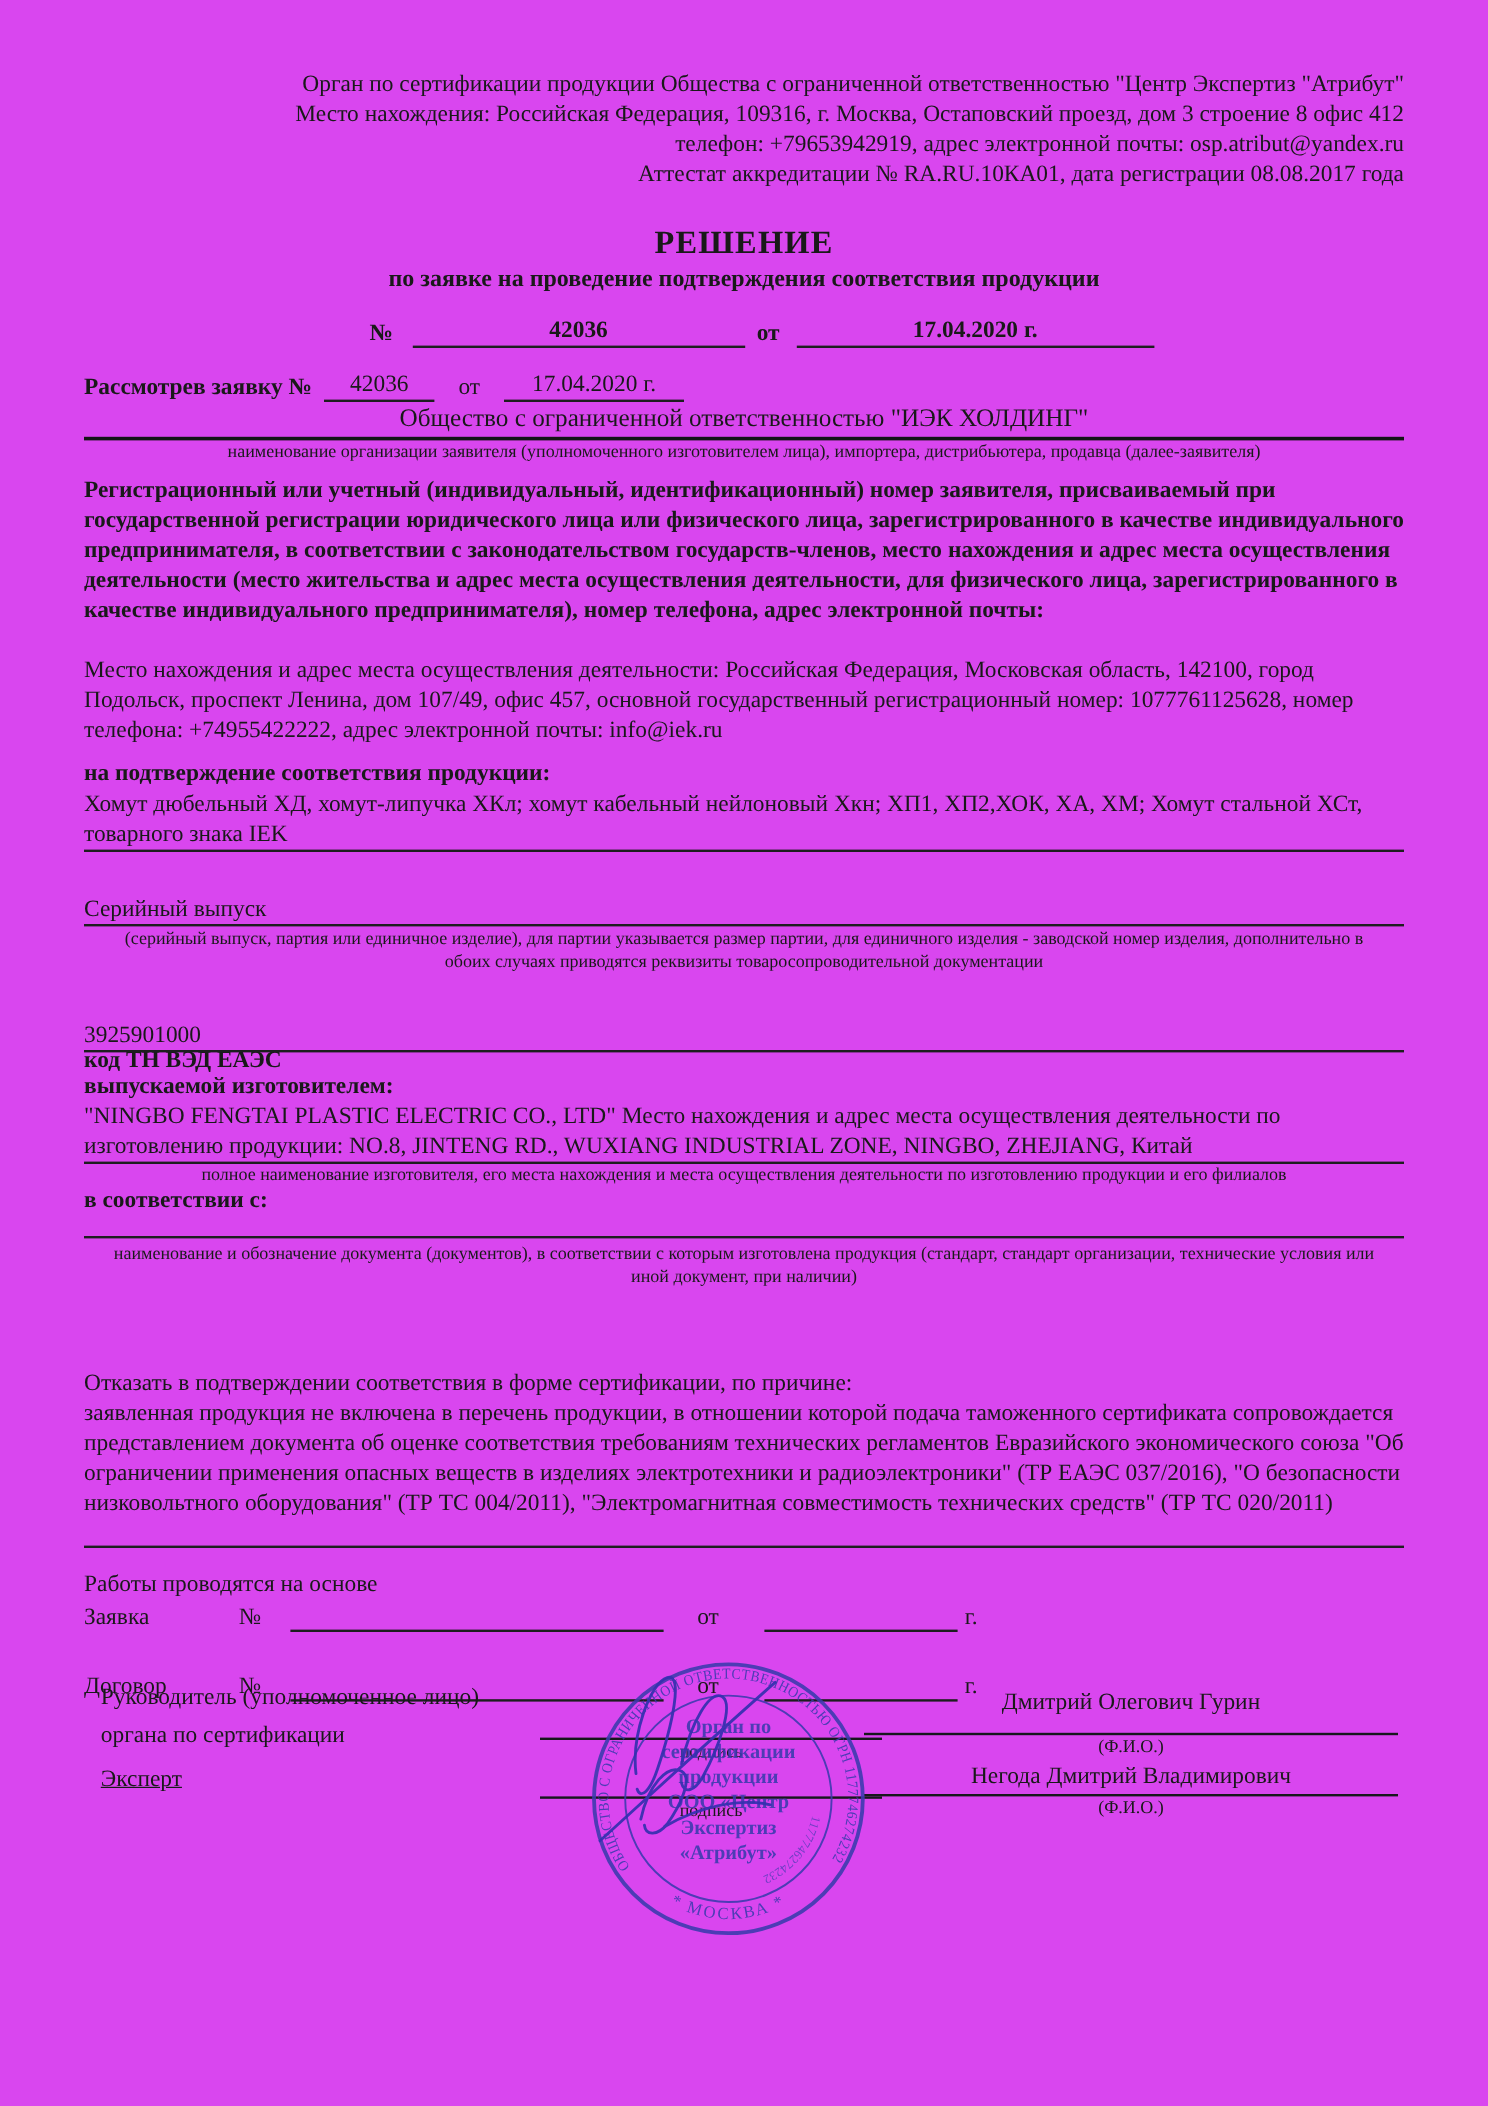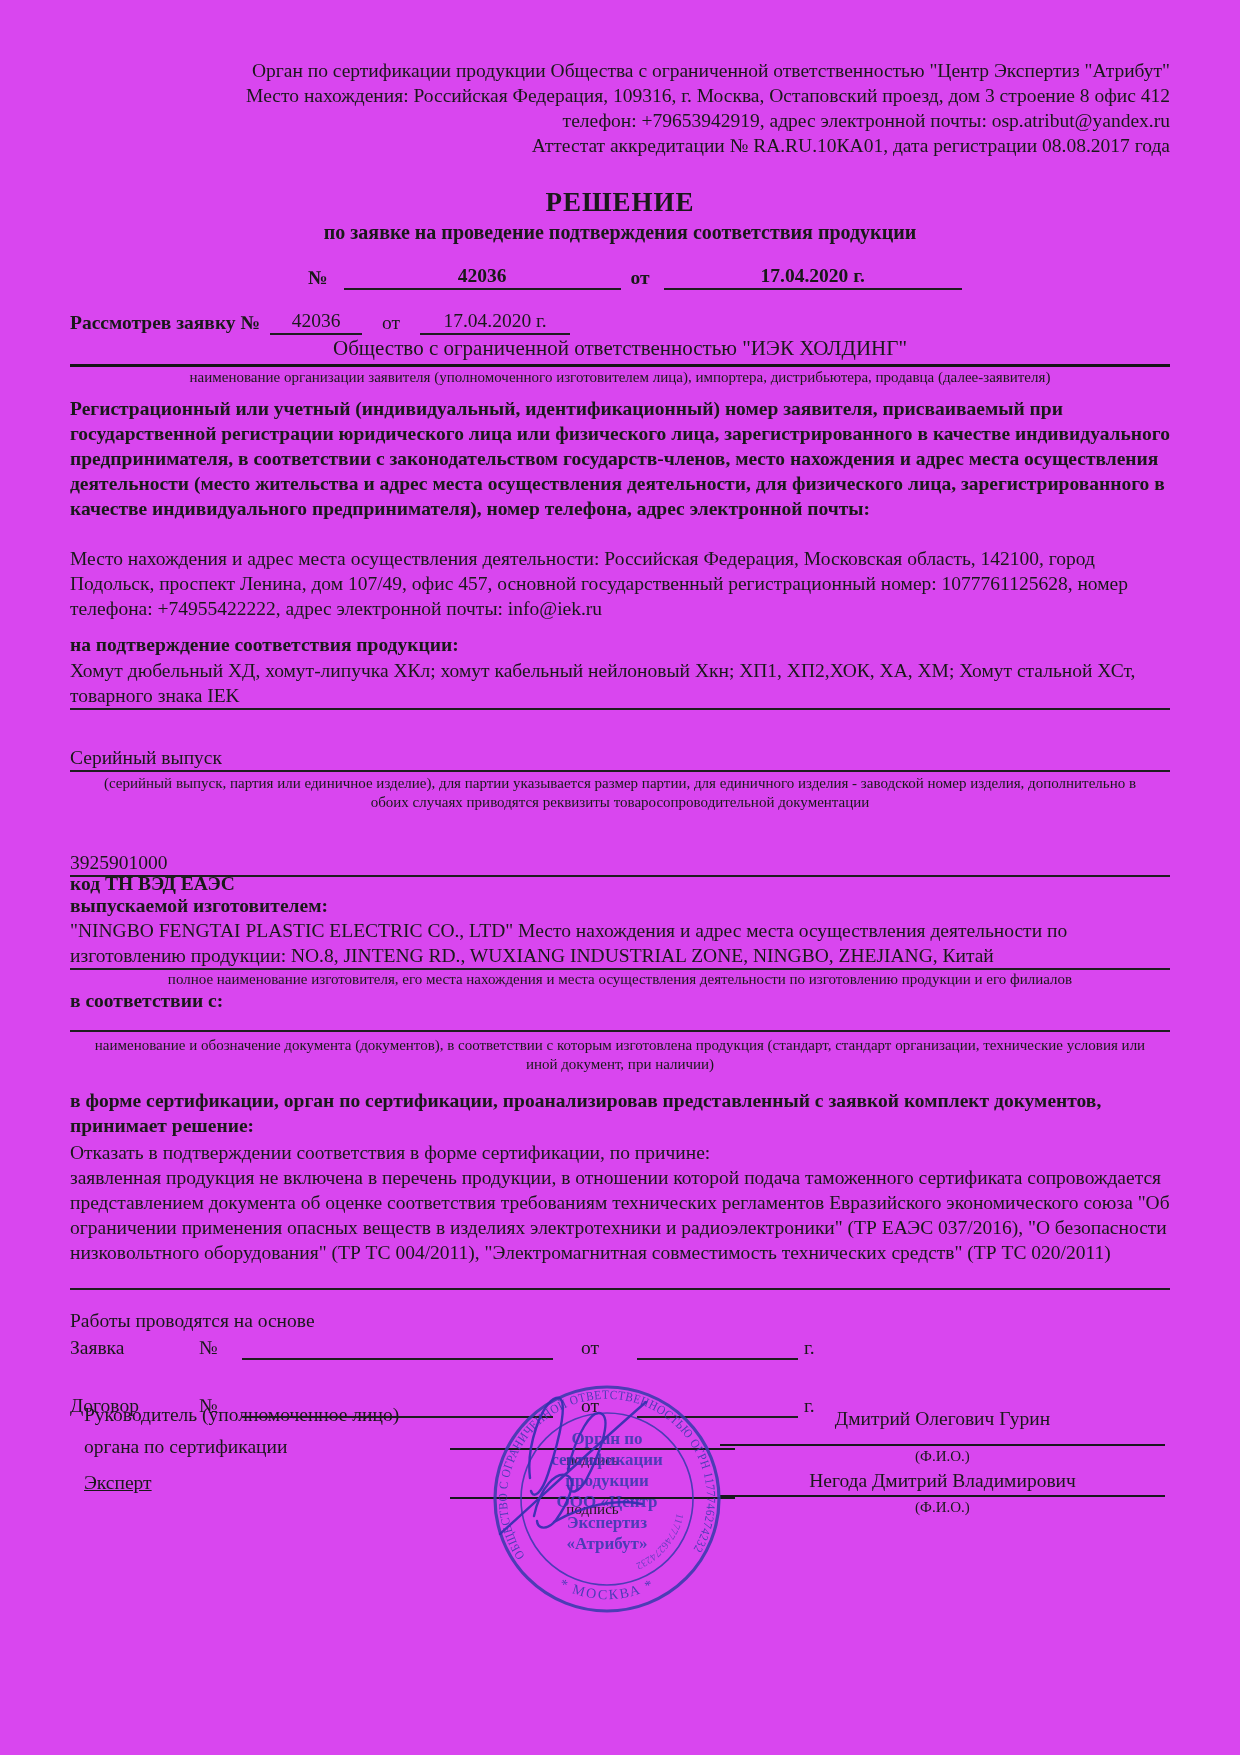--- a/index.html
+++ b/index.html
@@ -74,21 +74,20 @@
   <div class="abs rule-b" style="top:850px;">3925901000</div>
 
   <div class="abs b" style="top:893px;">выпускаемой изготовителем:</div>
   <div class="abs rule-b" style="top:918px; min-height:48px;">"NINGBO FENGTAI PLASTIC ELECTRIC CO., LTD" Место нахождения и адрес места осуществления деятельности по изготовлению продукции: NO.8, JINTENG RD., WUXIANG INDUSTRIAL ZONE, NINGBO, ZHEJIANG, Китай</div>
   <div class="abs center small" style="top:970px;">полное наименование изготовителя, его места нахождения и места осуществления деятельности по изготовлению продукции и его филиалов</div>
 
   <div class="abs b" style="top:988px;">в соответствии с:</div>
   <div class="abs rule-b" style="top:1006px; height:24px;"></div>
   <div class="abs center small" style="top:1036px; padding:0 10px; width:1080px;">наименование и обозначение документа (документов), в соответствии с которым изготовлена продукция (стандарт, стандарт организации, технические условия или иной документ, при наличии)</div>
 
-  <div class="abs b" style="top:1088px;">в форме сертификации, орган по сертификации, проанализировав представленный с заявкой комплект документов, принимает решение:</div>
   <div class="abs" style="top:1140px;">Отказать в подтверждении соответствия в форме сертификации, по причине:</div>
   <div class="abs rule-b" style="top:1165px; min-height:123px;">заявленная продукция не включена в перечень продукции, в отношении которой подача таможенного сертификата сопровождается представлением документа об оценке соответствия требованиям технических регламентов Евразийского экономического союза "Об ограничении применения опасных веществ в изделиях электротехники и радиоэлектроники" (ТР ЕАЭС 037/2016), "О безопасности низковольтного оборудования" (ТР ТС 004/2011), "Электромагнитная совместимость технических средств" (ТР ТС 020/2011)</div>
 
   <div class="abs" style="top:1308px;">Работы проводятся на основе</div>
 
   <div class="abs flexrow" style="top:1335px;">
     <span style="width:129px;">Заявка</span>
     <span style="width:43px;">№</span>
     <span class="slot" style="width:311px; margin-right:28px;"></span>
     <span style="width:28px; margin-right:28px;">от</span>

